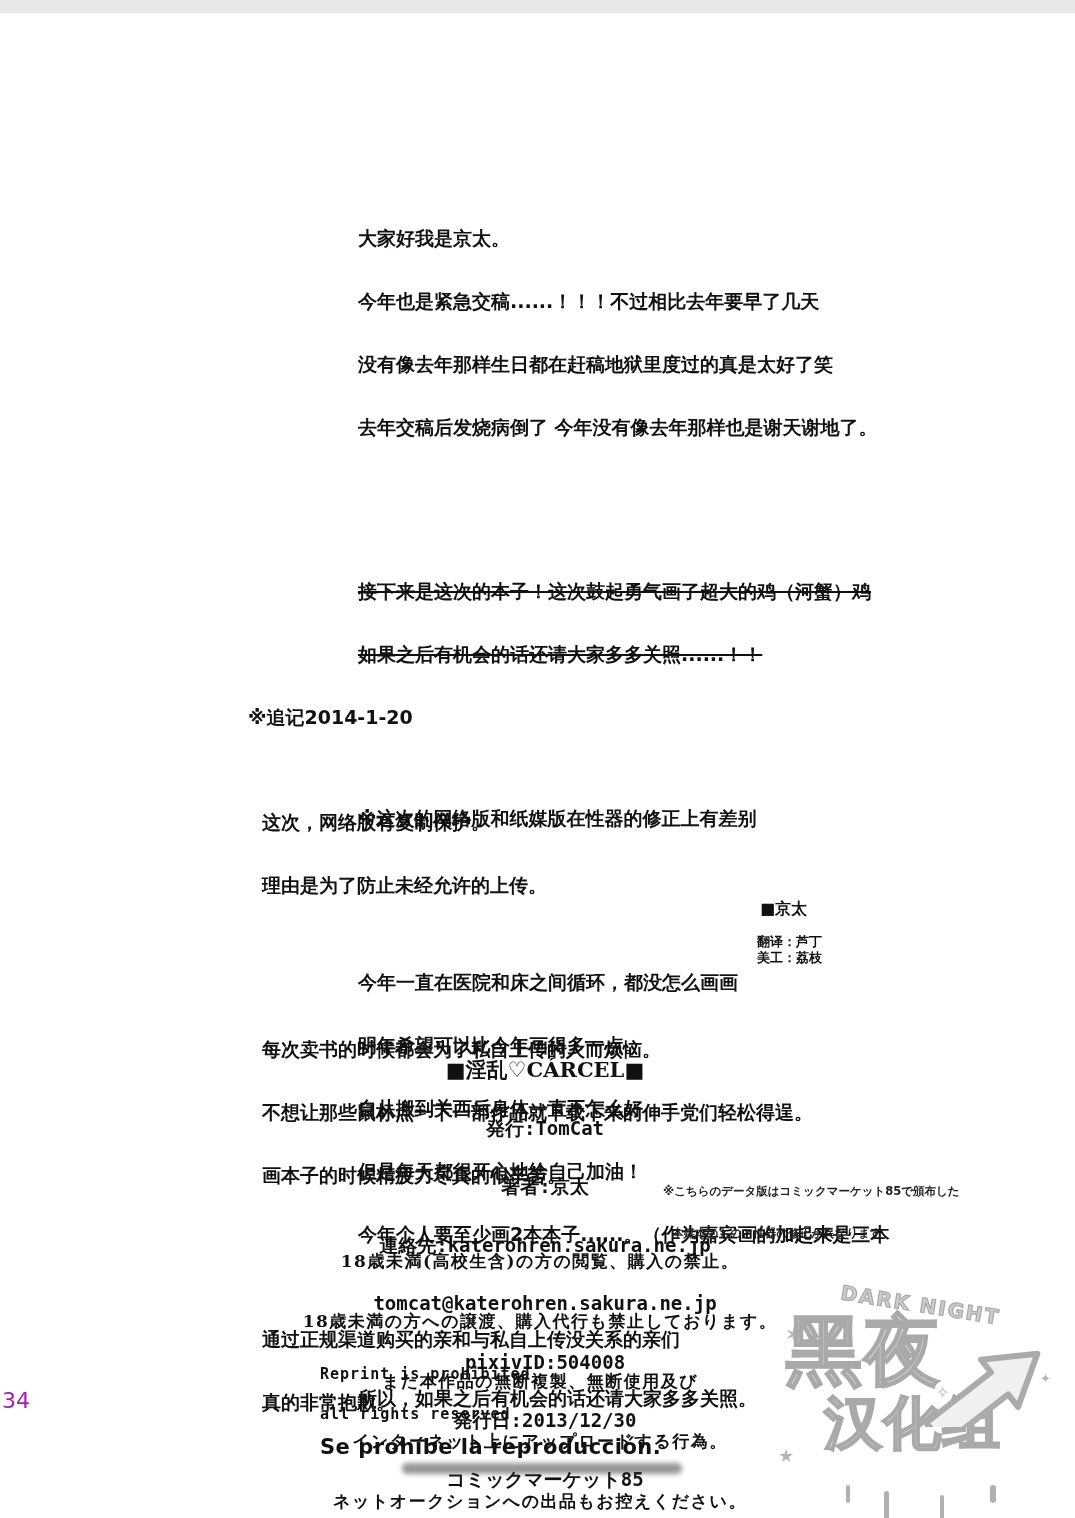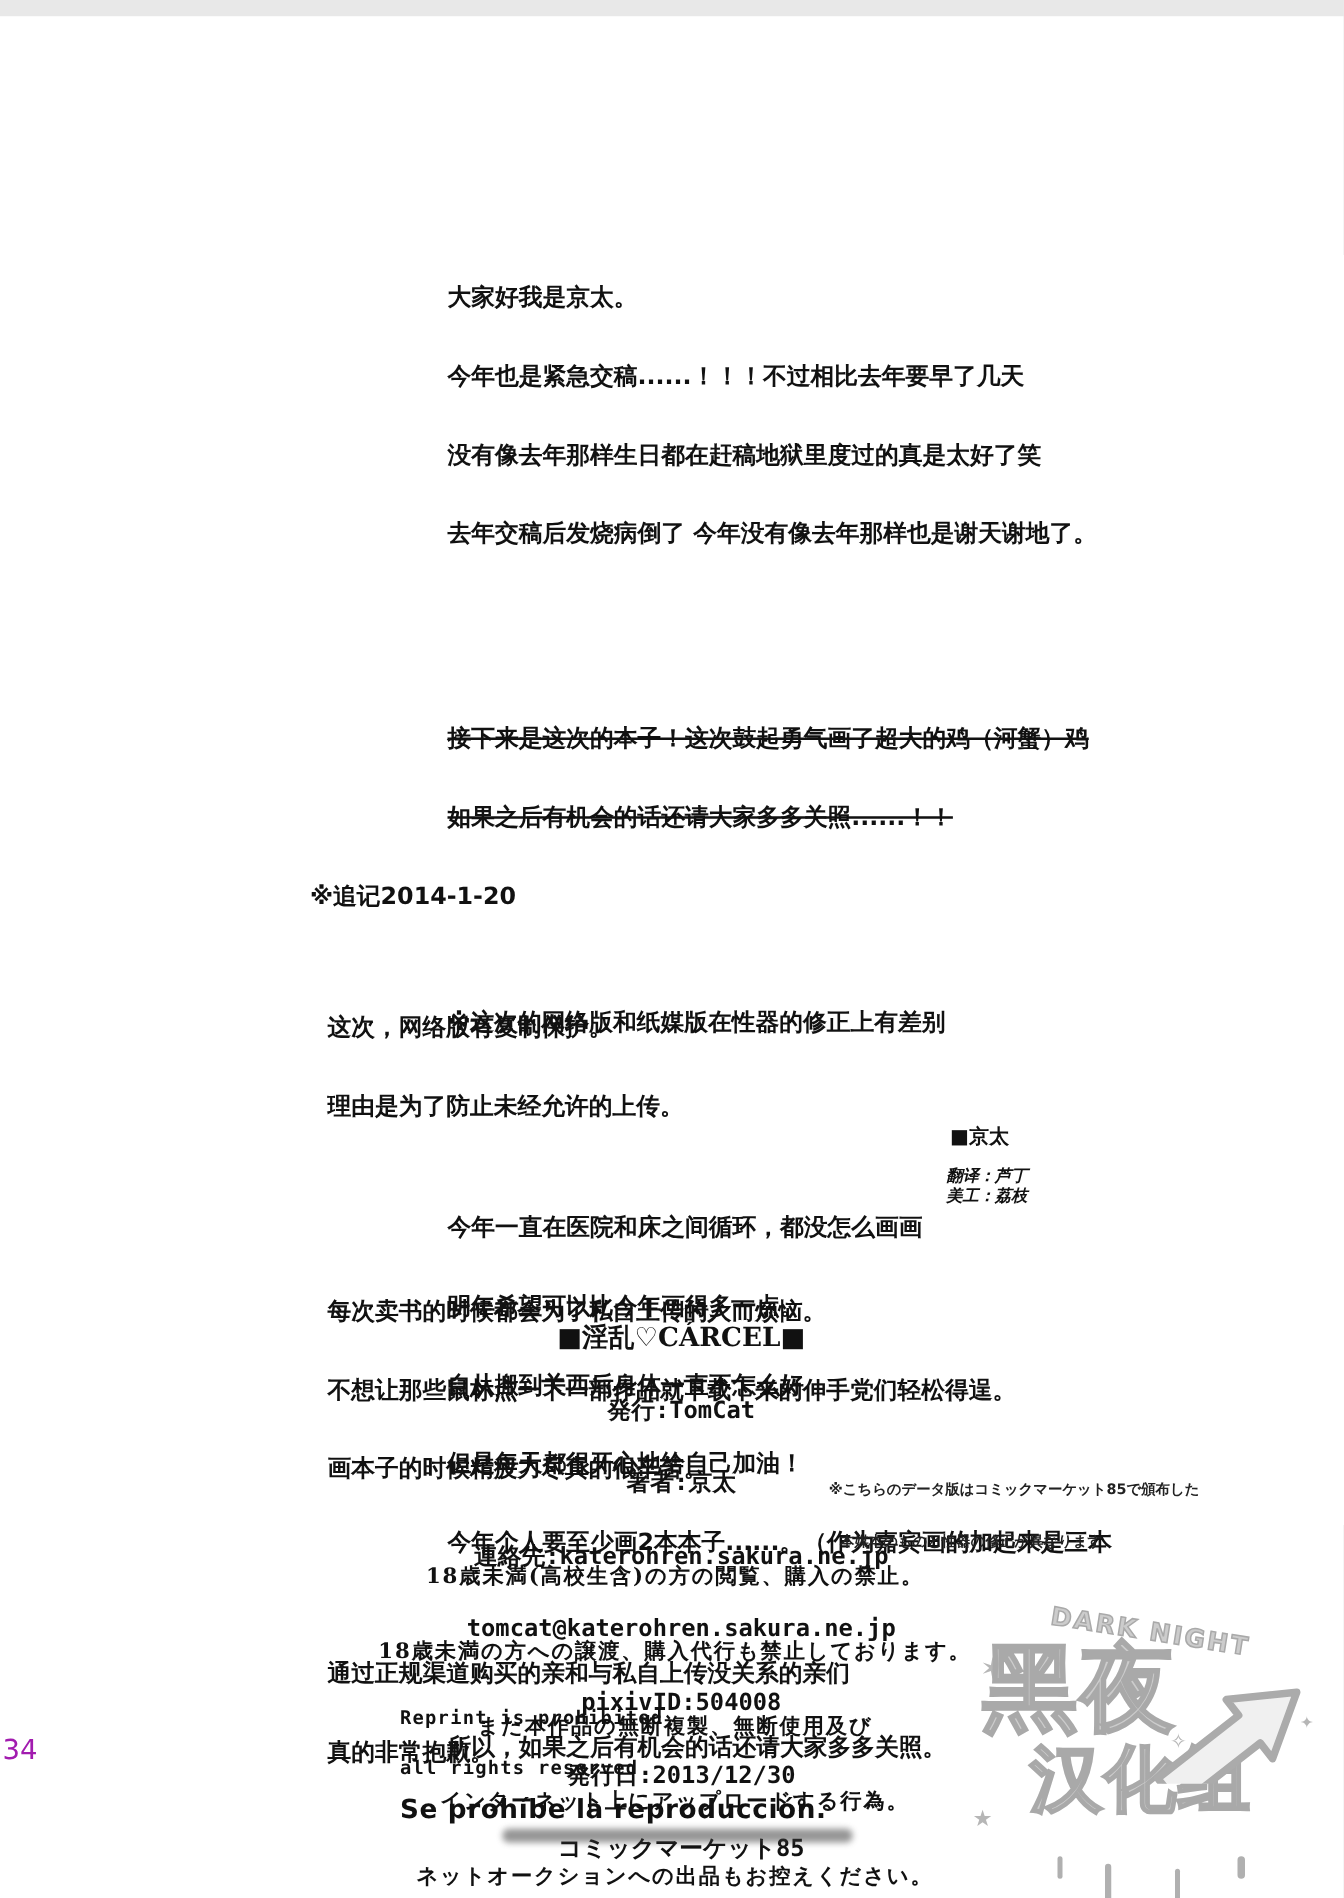--- a/index.html
+++ b/index.html
@@ -12,21 +12,21 @@
   .para { margin:0 0 17px 0; }
   .line { display:block; }
   .strike { text-decoration: line-through; text-decoration-thickness:2px; }
 
   .block1 { position:absolute; left:358px; top:131px; }
 
   .block2 { position:absolute; left:248px; top:652px; }
   .indent { margin-left:14px; }
 
   .credit-sig   { position:absolute; left:760px; top:886px; font-weight:bold; font-size:16px; }
-  .credit-small { position:absolute; left:757px; font-weight:bold; font-size:13px; line-height:16px;font-style:italic; }
+  .credit-small { position:absolute; left:757px; font-weight:bold; font-size:13px; line-height:16px; }
 
   .colophon {
     position:absolute; left:270px; top:1008px; width:550px; text-align:center;
     font-family:"DejaVu Sans Mono", monospace; font-weight:bold;
     font-size:19px; line-height:19.5px; white-space:pre;
   }
   .colophon .title-line { font-family:"DejaVu Serif", serif; font-size:21px; }
 
   .side-note {
     position:absolute; left:663px; top:1143px; font-weight:bold;

